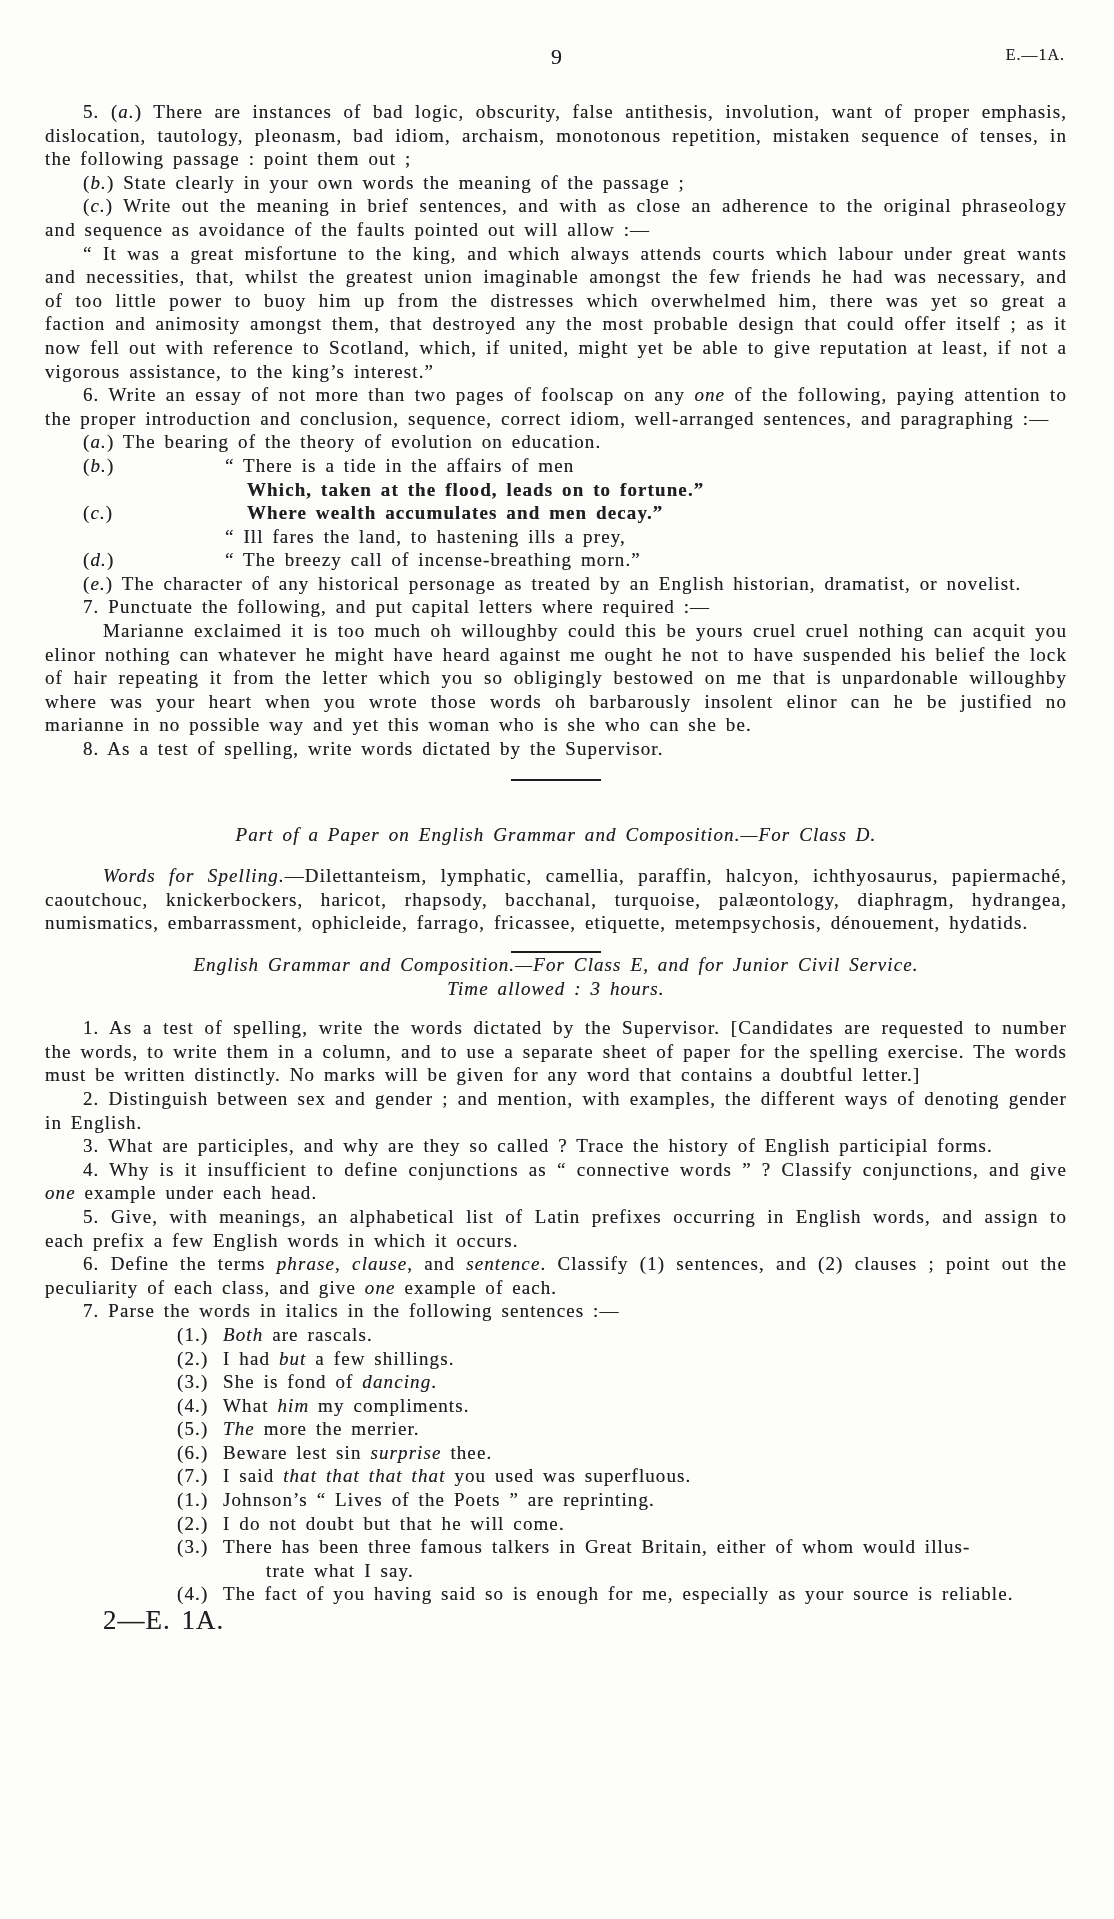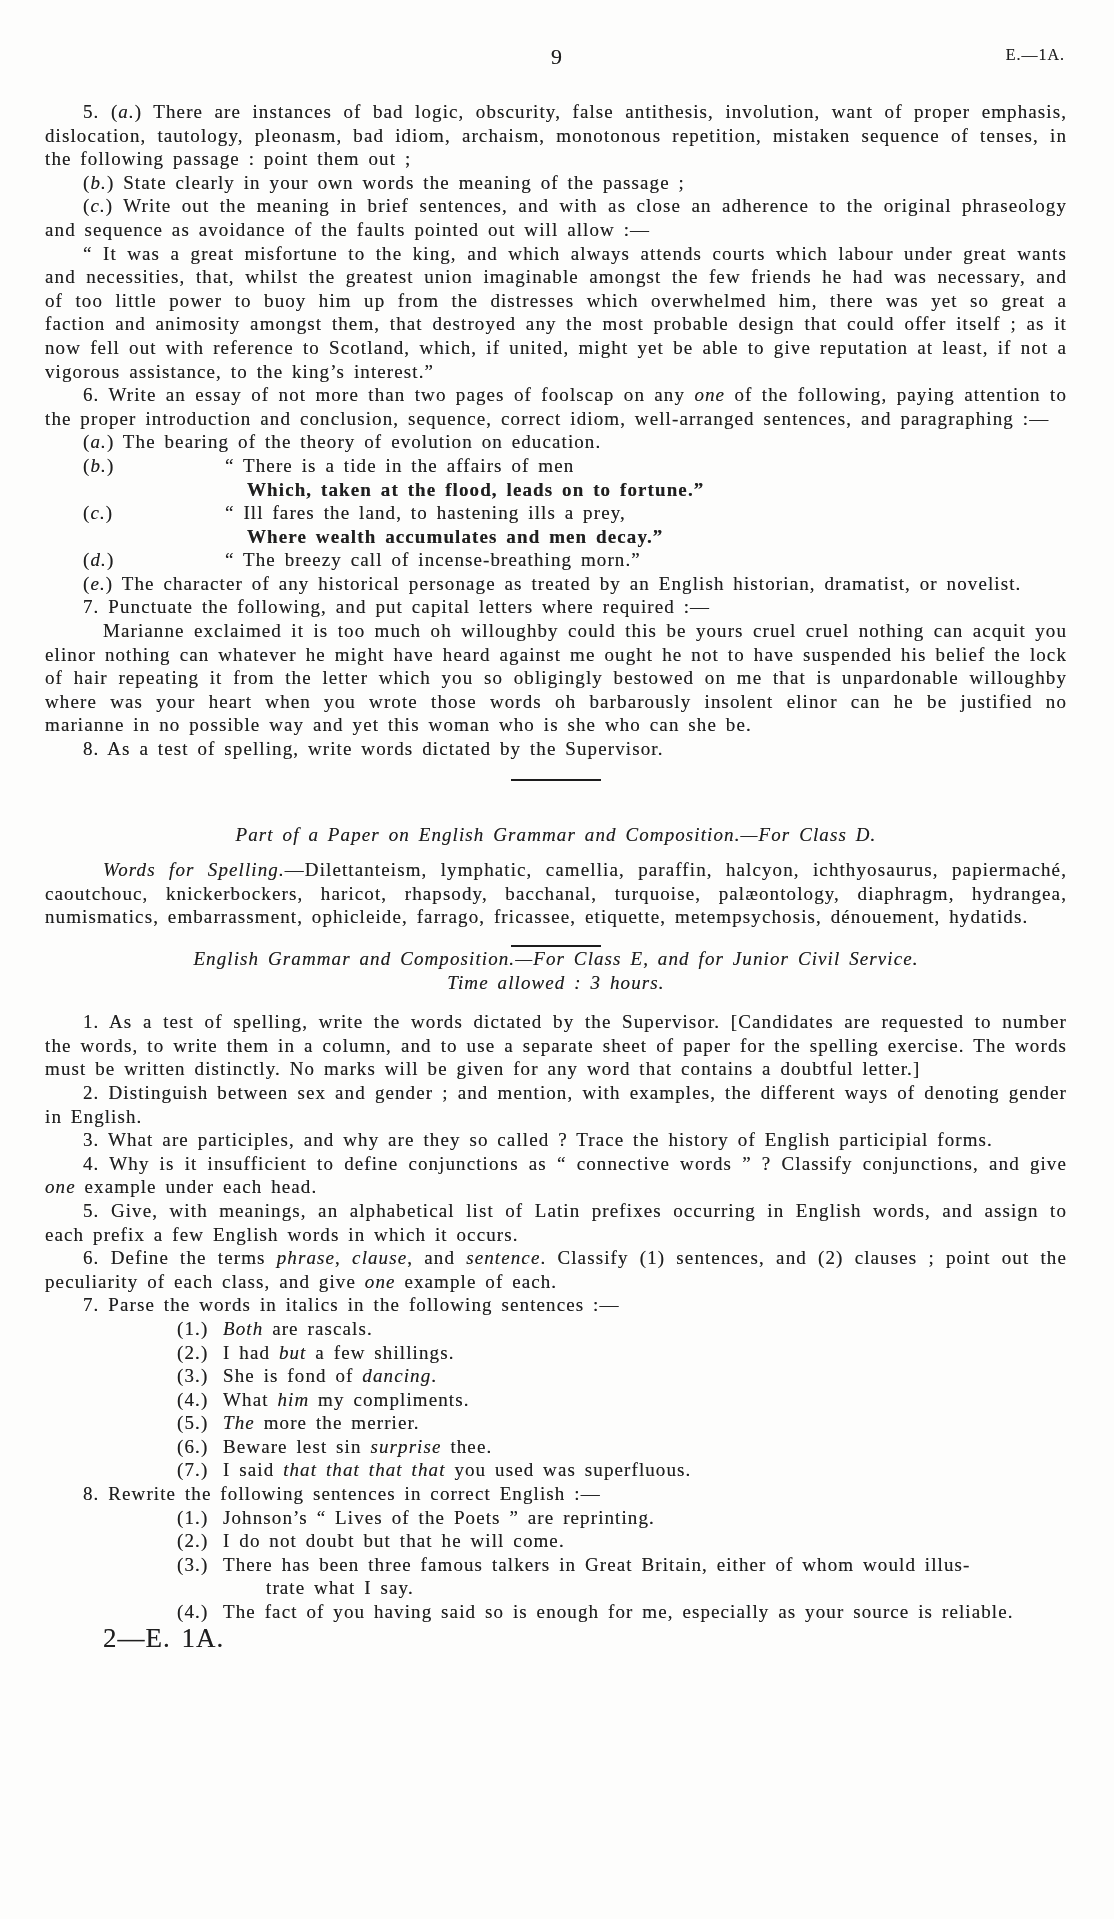--- a/index.html
+++ b/index.html
@@ -49,21 +49,21 @@
   .rule {
     width: 90px; height: 2px;
     background: #1c1c1c;
     margin: 18px auto 0 auto;
   }
   .center-head {
     text-align: center;
     font-style: italic;
   }
   .head-d { margin-top: 42px; }
-  .words-para { margin-top: 12px; font-family: Liberation Serif, serif; }
+  .words-para { margin-top: 18px; font-family: Liberation Serif, serif; }
   .rule2 { margin-top: 16px; }
   .head-e { }
   .q1-first { margin-top: 16px; }
   .footer-sig {
     margin: 3px 0 0 58px;
     font-size: 27px;
     text-align: left;
     letter-spacing: 1px;
   }
 </style>
@@ -89,22 +89,22 @@
       <span class="opt-label"><span>(</span><span class="it">b.</span><span>)</span></span>
       <div class="poem">
         <div class="poem-line">“ There is a tide in the affairs of men</div>
         <div class="poem-line l2">Which, taken at the flood, leads on to fortune.”</div>
       </div>
     </div>
 
     <div class="poem-row">
       <span class="opt-label"><span>(</span><span class="it">c.</span><span>)</span></span>
       <div class="poem">
+        <div class="poem-line l2">Where wealth accumulates and men decay.”</div>
         <div class="poem-line">“ Ill fares the land, to hastening ills a prey,</div>
-        <div class="poem-line l2">Where wealth accumulates and men decay.”</div>
       </div>
     </div>
 
     <div class="poem-row">
       <span class="opt-label"><span>(</span><span class="it">d.</span><span>)</span></span>
       <div class="poem">
         <div class="poem-line">“ The breezy call of incense-breathing morn.”</div>
       </div>
     </div>
 
@@ -148,21 +148,20 @@
     <div class="sub-item">
       <span class="sub-label">(5.)</span><span><span class="it">The</span><span> more the merrier.</span></span>
     </div>
     <div class="sub-item">
       <span class="sub-label">(6.)</span><span><span>Beware lest sin </span><span class="it">surprise</span><span> thee.</span></span>
     </div>
     <div class="sub-item">
       <span class="sub-label">(7.)</span><span><span>I said </span><span class="it">that that that that</span><span> you used was superfluous.</span></span>
     </div>
 
-    <p class="para"><span>8. Rewrite the following sentences in correct English :—</span></p>
 
     <div class="sub-item">
       <span class="sub-label">(1.)</span><span><span>Johnson’s “ Lives of the Poets ” are reprinting.</span></span>
     </div>
     <div class="sub-item">
       <span class="sub-label">(2.)</span><span><span>I do not doubt but that he will come.</span></span>
     </div>
     <div class="sub-item">
       <span class="sub-label">(3.)</span><span><span>There has been three famous talkers in Great Britain, either of whom would illus-</span></span>
     </div>

